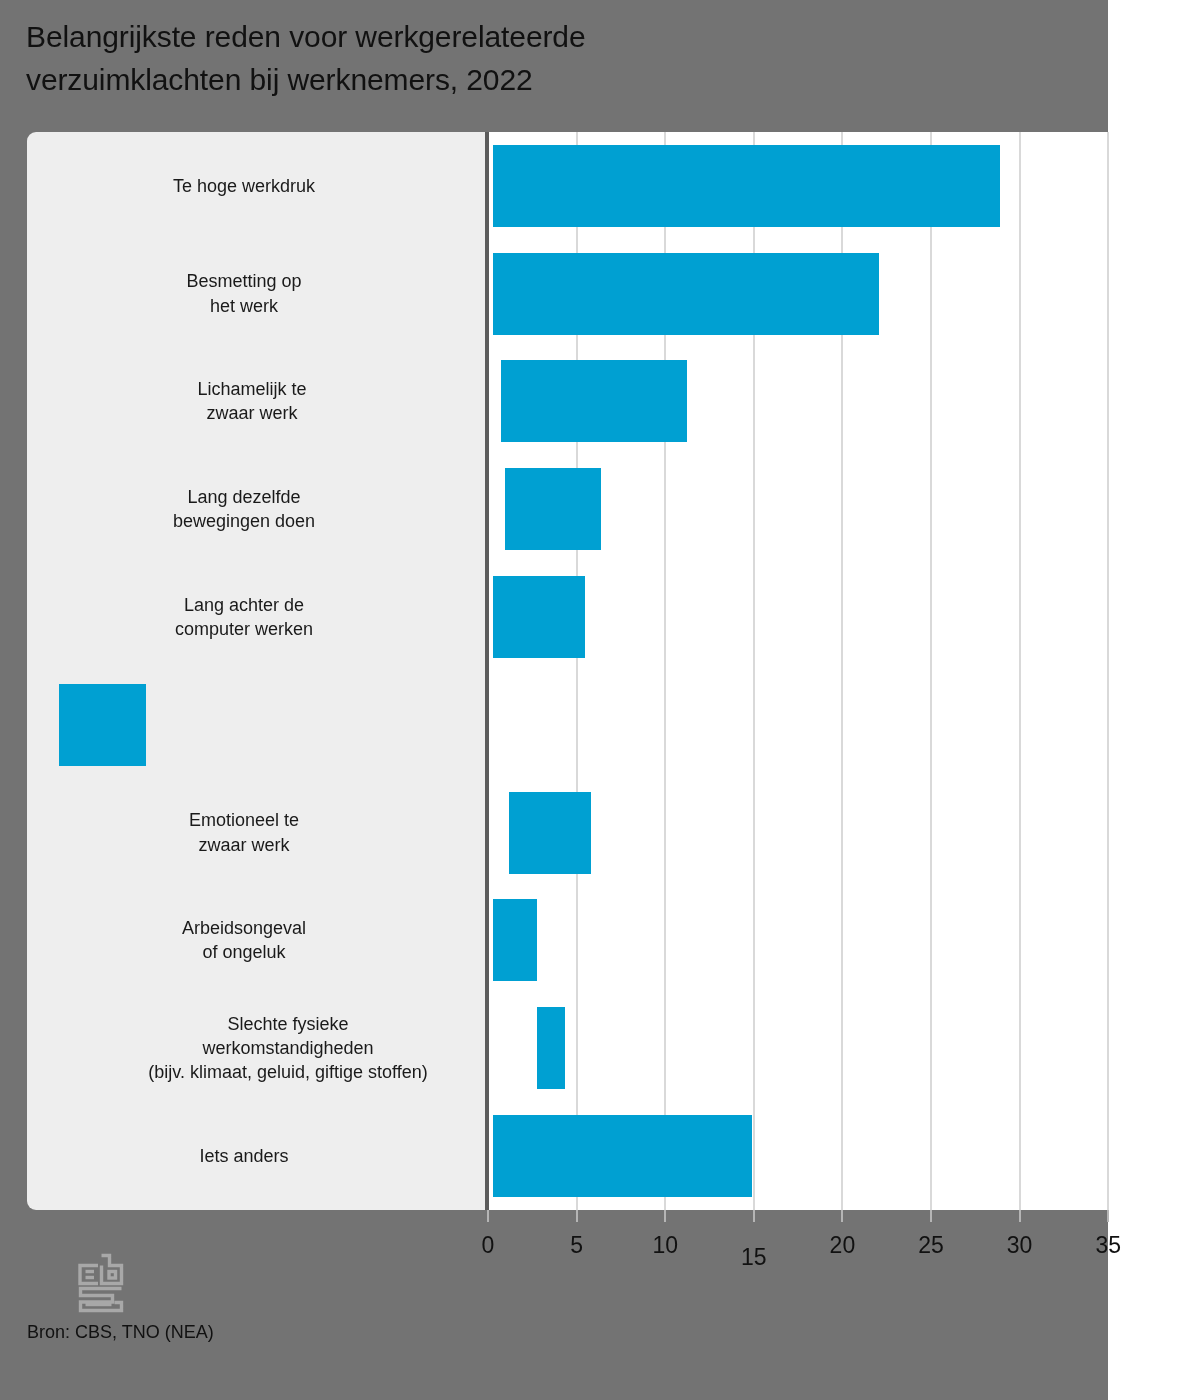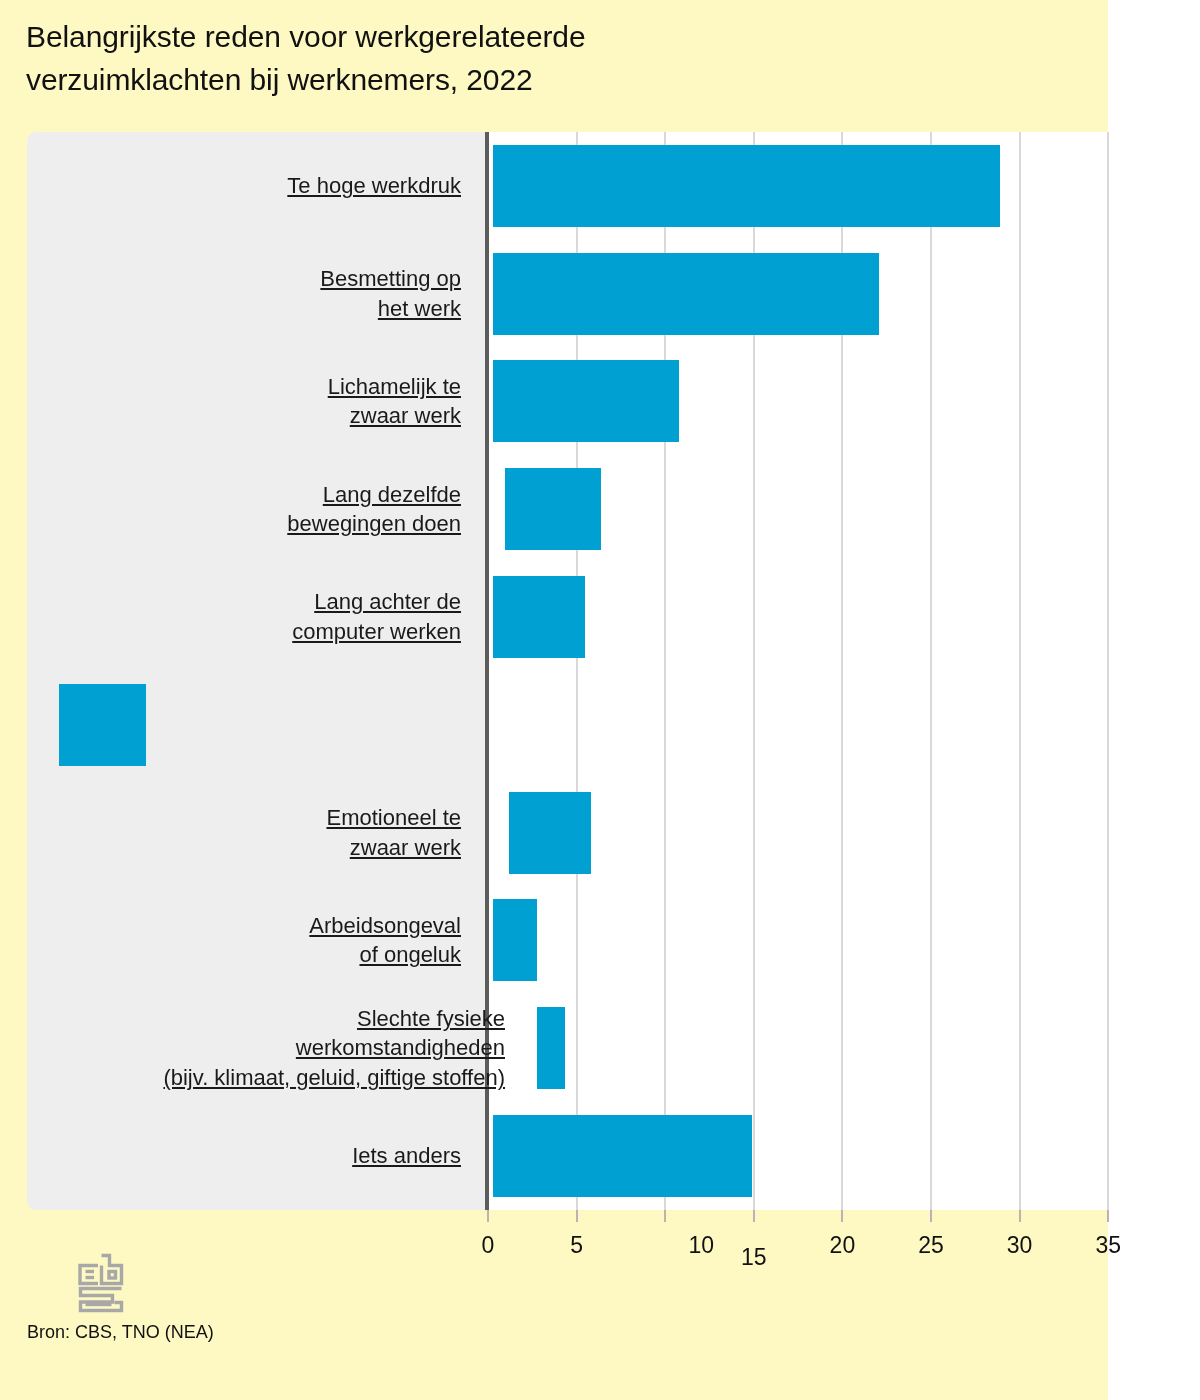--- a/index.html
+++ b/index.html
@@ -8,21 +8,21 @@
     width: 1200px; height: 1400px;
     background: #ffffff;
     font-family: "Liberation Sans", sans-serif;
     color: #111111;
     overflow: hidden;
   }
   #page {
     position: relative;
     width: 1108px;
     height: 1400px;
-    background: #fef9c3;
+    background: #737373;
   }
 
   
   #title {
     position: absolute;
     left: 26px;
     top: 16px;
     width: 1140px;
     font-size: 30px;
     line-height: 1.42;
@@ -83,27 +83,26 @@
   .row {
     position: absolute;
     left: 0px;
     width: 1113px;
     display: flex;
     align-items: center;
   }
   .row-label {
     width: 434px;
     padding-right: 0px;
-    text-align: right;
-    font-size: 22px;
+    text-align: center;
+    font-size: 18px;
     line-height: 1.35;
     color: #1a1a1a;
     white-space: pre-line;
     z-index: 3;
-    text-decoration: underline;
   }
   .bar-wrap {
     position: relative;
     flex: 1 1 auto;
     height: 100%;
   }
   .bar {
     position: absolute;
     left: 32px;
     background: #00a0d2;
@@ -179,21 +178,21 @@
             <div class="bar" title="Te hoge werkdruk: 28.6" style="width: 506.792px; height: 82px; top: 12.9px; background: rgb(0, 160, 210);"></div>
           </div>
         </div>
         <div class="row" style="top: 107.8px; height: 107.8px;">
           <div class="row-label">Besmetting op
 het werk</div>
           <div class="bar-wrap">
             <div class="bar" title="Besmetting op het werk: 21.8" style="width: 386.296px; height: 82px; top: 12.9px; background: rgb(0, 160, 210);"></div>
           </div>
         </div>
-        <div class="row" style="top: 215.6px; height: 107.8px;">
+        <div class="row" style="top: 215.6px; height: 107.8px; padding-left: 8px;">
           <div class="row-label">Lichamelijk te
 zwaar werk</div>
           <div class="bar-wrap">
             <div class="bar" title="Lichamelijk te zwaar werk: 10.5" style="width: 186.06px; height: 82px; top: 12.9px; background: rgb(0, 160, 210);"></div>
           </div>
         </div>
         <div class="row" style="top: 323.4px; height: 107.8px; gap: 12px;">
           <div class="row-label">Lang dezelfde
 bewegingen doen</div>
           <div class="bar-wrap">
@@ -254,21 +253,21 @@
       </g>
     </svg>
   </div>
 
   <div id="x-ticks">
       <div class="tick-mark" style="left: 487px; top: 1210px;"></div>
       <div class="tick-label" style="left: 488px; top: 1232px;">0</div>
       <div class="tick-mark" style="left: 575.6px; top: 1210px;"></div>
       <div class="tick-label" style="left: 576.6px; top: 1232px;">5</div>
       <div class="tick-mark" style="left: 664.2px; top: 1210px;"></div>
-      <div class="tick-label" style="left: 665.2px; top: 1232px; margin-left: 36px;">10</div>
+      <div class="tick-label" style="left: 665.2px; top: 1232px;">10</div>
       <div class="tick-mark" style="left: 752.8px; top: 1210px;"></div>
       <div class="tick-label" style="left: 753.8px; top: 1232px; margin-top: 12px;">15</div>
       <div class="tick-mark" style="left: 841.4px; top: 1210px;"></div>
       <div class="tick-label" style="left: 842.4px; top: 1232px;">20</div>
       <div class="tick-mark" style="left: 930px; top: 1210px;"></div>
       <div class="tick-label" style="left: 931px; top: 1232px;">25</div>
       <div class="tick-mark" style="left: 1018.6px; top: 1210px;"></div>
       <div class="tick-label" style="left: 1019.6px; top: 1232px;">30</div>
       <div class="tick-mark" style="left: 1107.2px; top: 1210px;"></div>
       <div class="tick-label" style="left: 1108.2px; top: 1232px;">35</div>

